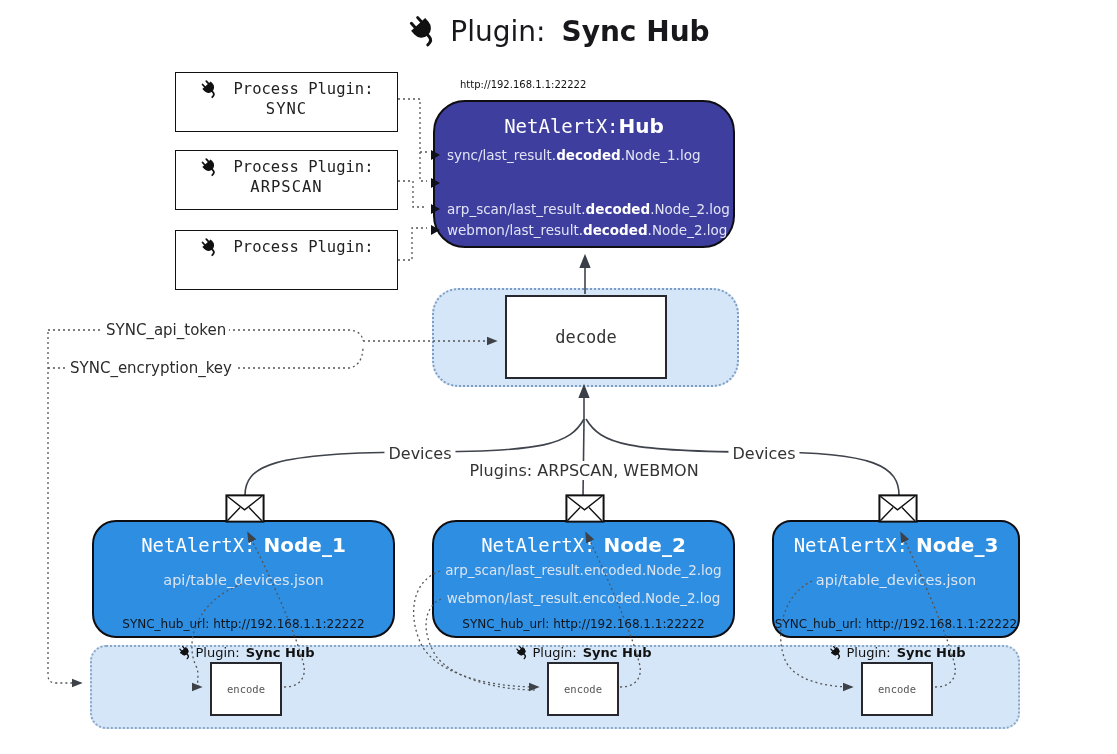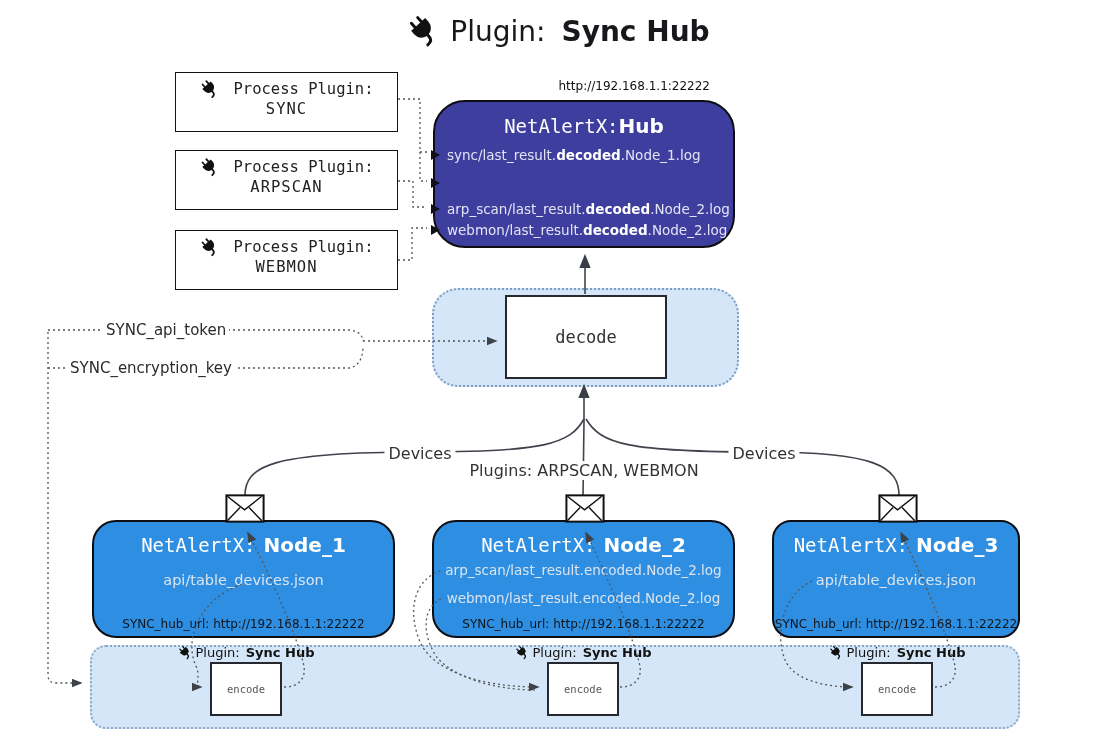--- a/index.html
+++ b/index.html
@@ -52,21 +52,21 @@
   .decode-box{left:505px;top:295px;width:162px;height:84px;font-size:17px;}
   .enc{top:662px;width:72px;height:54px;font-size:10.5px;color:#555;}
 
   
   .lab{background:#fff;padding:0 4px;font-size:16px;color:#333;white-space:nowrap;z-index:3;}
   .center-x{transform:translateX(-50%);}
   .tok{background:#fff;padding:0 3px;font-size:15px;color:#2b2b2b;white-space:nowrap;z-index:3;}
   .enc-label{display:flex;align-items:center;justify-content:center;gap:3px;font-size:13px;
              color:#111;white-space:nowrap;z-index:3;}
   .enc-label .name{font-weight:bold;margin-left:3px;}
-  .url-top{font-size:12px;color:#111;text-align:right;z-index:3;}
+  .url-top{font-size:10px;color:#111;text-align:left;z-index:3;}
 
   path.s{stroke:#3f434b;stroke-width:1.6;fill:none;}
   path.d{stroke:#555;stroke-width:1.3;fill:none;stroke-dasharray:2 3;}
 </style>
 </head>
 <body>
 
 <div id="canvas">
 
   <svg width="0" height="0" style="position:absolute">
@@ -158,21 +158,20 @@
       </div>
     <div class="r2">ARPSCAN</div>
   </div>
   <div class="abs pbox z3 mono" style="top:230px;">
     <div class="r1">
         <svg class="plug-sm" viewBox="0 0 24 24">
           <use href="#plug"></use>
         </svg>
       <span>Process Plugin:</span>
       </div>
-    <div class="r2">WEBMON</div>
   </div>
 
   <div class="abs opbox decode-box z3 mono">decode</div>
 
   <div class="abs tok" style="left:103px;top:321px;">SYNC_api_token</div>
   <div class="abs tok" style="left:67px;top:359px;">SYNC_encryption_key</div>
 
   <div class="abs lab center-x" style="left:420px;top:444px;">Devices</div>
   <div class="abs lab center-x" style="left:584px;top:461px;">Plugins: ARPSCAN, WEBMON</div>
   <div class="abs lab center-x" style="left:764px;top:444px;">Devices</div>

